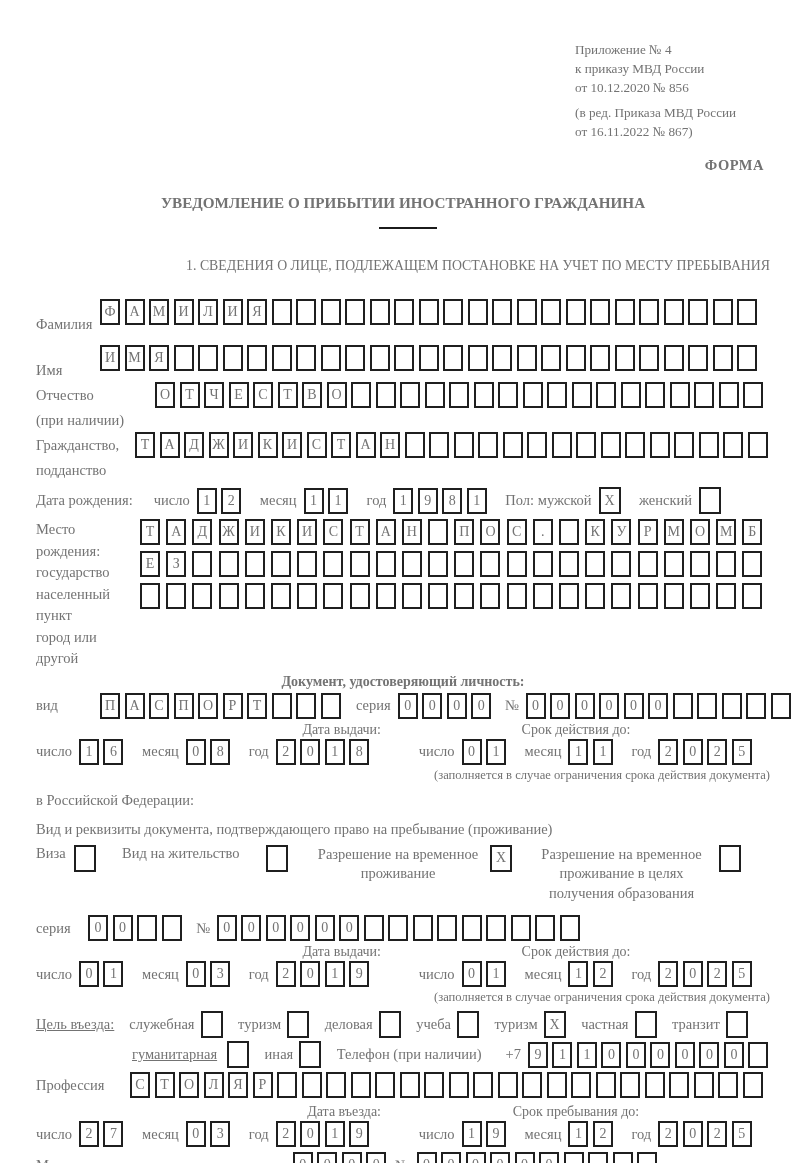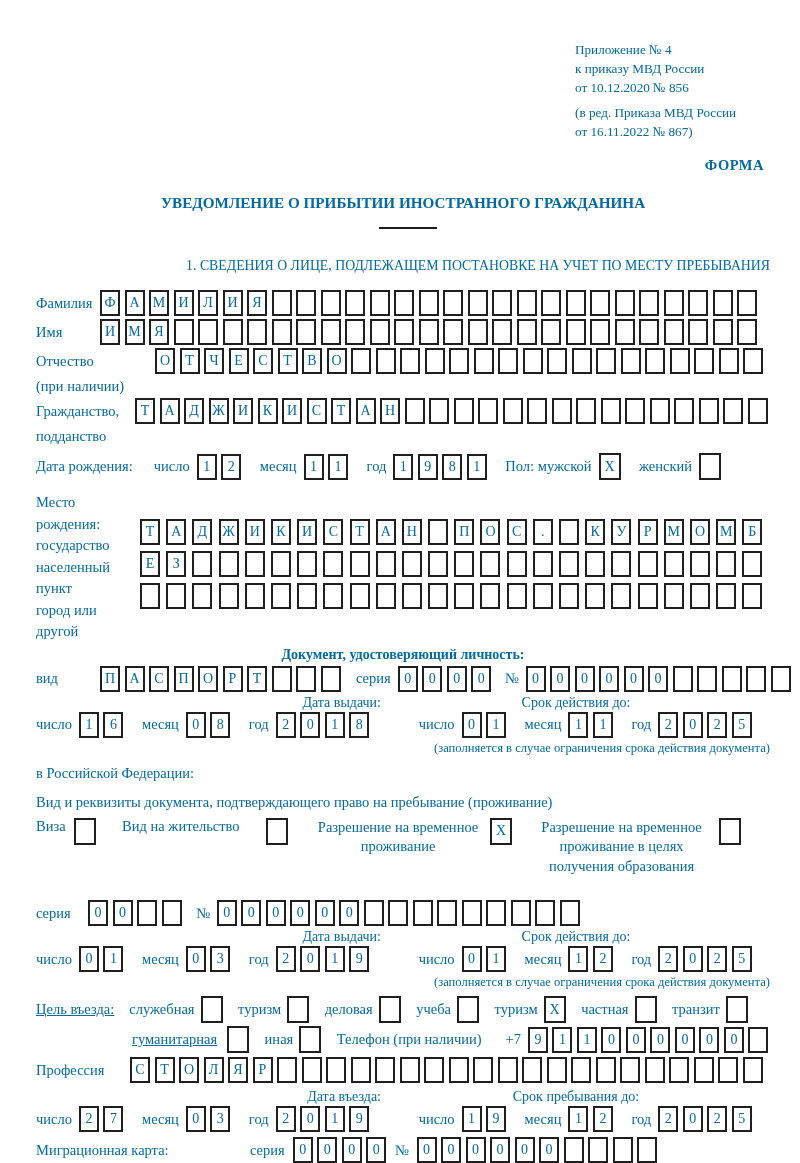--- a/index.html
+++ b/index.html
@@ -1,33 +1,33 @@
 <!DOCTYPE html>
 <html><head>
 <meta charset="utf-8">
 <style>
   html,body{margin:0;padding:0;background:#ffffff;}
   .page{
     width:800px;height:1163px;box-sizing:border-box;position:relative;
-    background:#ffffff;color:#0369a1;
+    background:#ffffff;color:#737373;
     font-family:"Liberation Serif","DejaVu Serif",serif;
     padding:40px 30px 0 36px;overflow:hidden;
   }
   
   .appendix{margin-left:539px;font-size:13.2px;line-height:19px;}
   .appendix .amend{margin-top:6px;}
   .forma{margin-top:16px;text-align:right;padding-right:6px;font-weight:bold;font-size:14.5px;letter-spacing:.5px;}
   .title{margin-top:18px;text-align:center;font-weight:bold;font-size:15.2px;line-height:21px;}
   .blank-line{display:inline-block;width:58px;border-bottom:2px solid #1b1b1b;height:12px;margin-left:10px;}
   .sec-heading{margin-top:24px;text-align:right;font-weight:normal;font-size:13.8px;}
 
   .fbody{margin-top:16px;font-size:14.5px;}
   .row{display:flex;align-items:center;margin-bottom:3px;min-height:26px;}
   .lbl{flex:none;}
-  .w64{width:64px;}
+  .w64{width:64px;margin-top:26px;}
   .w119{width:119px;}
   .w99{width:99px;}
   .w94{width:94px;}
   .sub-lbl{font-size:14.5px;height:19px;line-height:19px;margin-bottom:2px;}
 
   .boxes{display:flex;flex:none;}
   .cell{
     box-sizing:border-box;flex:none;display:inline-flex;align-items:center;justify-content:center;
     width:20px;height:26px;border:2px solid #1f1f1f;margin-right:4.5px;
     font-size:14px;background:#fff;
@@ -47,21 +47,21 @@
   .dg .lbl{margin:0 7px 0 14px;}
   .dg .lbl:first-child{margin-left:0;}
   .dg-right{margin-left:45px;}
   .date-labels{display:flex;font-size:14px;margin-top:2px;margin-bottom:1px;}
   .dl-left{width:345px;text-align:right;}
   .dl-right{margin-left:45px;width:300px;text-align:center;}
   .note-right{text-align:right;font-size:12.6px;margin:1px 0 6px 0;}
 
   .para{line-height:23px;margin-top:6px;}
 
-  .permit-row{display:flex;align-items:flex-start;margin-top:4px;margin-bottom:24px;}
+  .permit-row{display:flex;align-items:flex-start;margin-top:4px;margin-bottom:12px;}
   .permit-row .cell{margin-left:8px;}
   .pr-lbl{flex:none;}
   .pr-block{flex:none;text-align:center;line-height:19.5px;}
   .pb1{width:168px;margin-left:22px;}
   .pb2{width:178px;margin-left:16px;}
   .gap22{margin-left:22px;}
 
   .purpose .lbl{margin:0 6px 0 11px;}
   .purpose .lbl:first-child{margin-left:0;margin-right:4px;text-decoration:underline;}
   .indent96{margin-left:96px;}
@@ -250,21 +250,21 @@
       <span class="lbl">Пол: мужской</span>
       <span class="boxes">
           <span class="cell cb">X</span>
         </span>
       <span class="lbl">женский</span>
       <span class="boxes">
           <span class="cell cb"></span>
         </span>
     </div>
 
-    <div class="split" style="margin-top:12px;align-items:center;">
+    <div class="split" style="margin-top:5px;">
       <div class="lbl-col">
         <div>Место рождения:</div>
         <div>государство</div>
         <div>населенный пункт</div>
         <div>город или другой</div>
       </div>
       <div class="box-col">
         <div class="boxes wide">
             <span class="cell">Т</span>
             <span class="cell">А</span>

